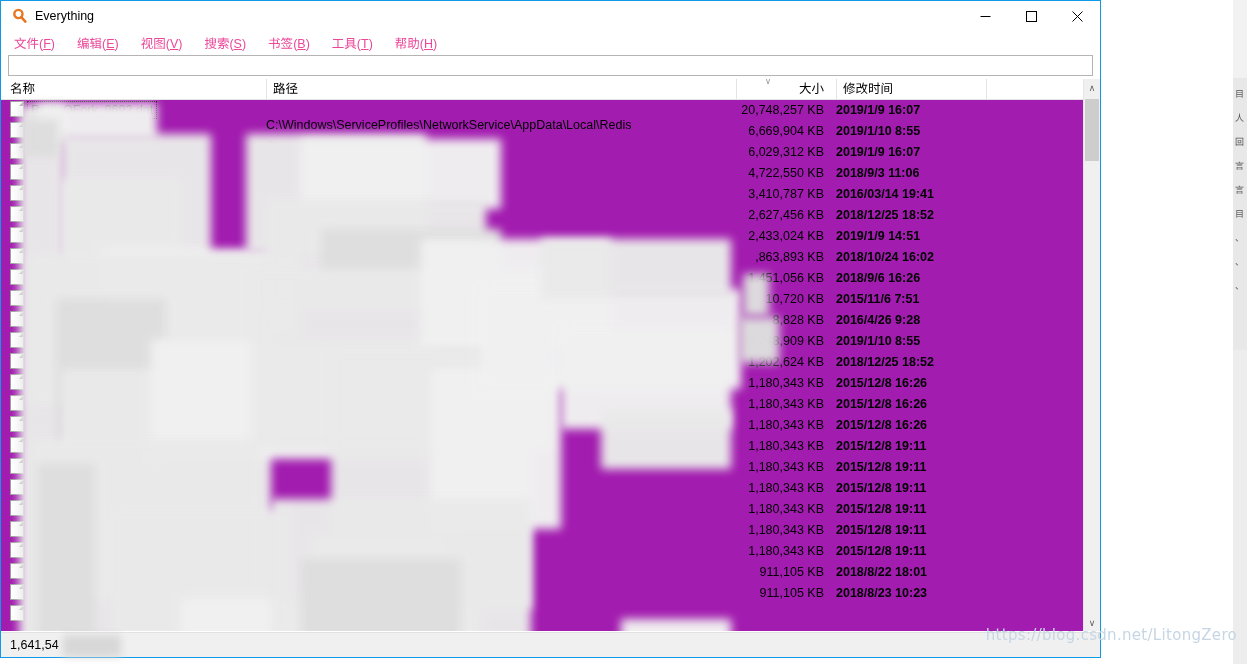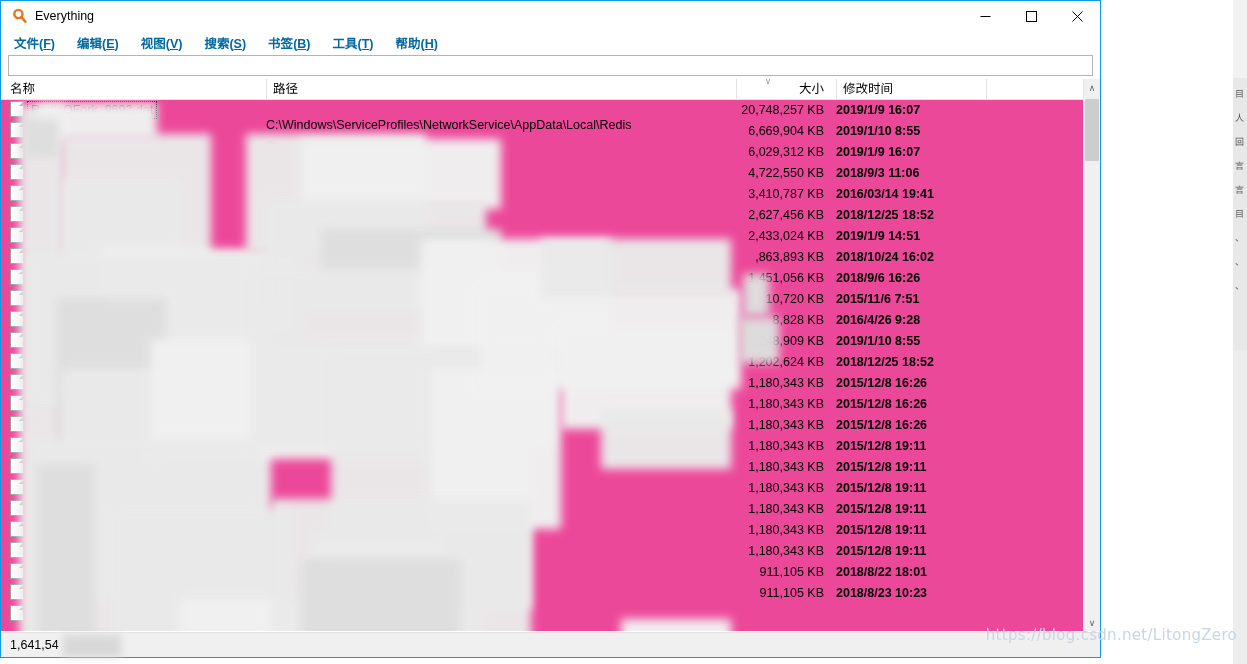--- a/index.html
+++ b/index.html
@@ -89,22 +89,21 @@
     display: flex;
     align-items: center;
     padding-left: 13px;
     background: #ffffff;
     font-size: 12.5px;
   }
   .menu-item {
     padding: 2px 9px 2px 0;
     margin-right: 13px;
     white-space: nowrap;
-    color: #0369a1;
-    font-weight: bold;
+    color: #ec4899;
   }
   .menu-item u { text-decoration: underline; }
 
   
   .searchbar-wrap {
     padding: 2px 7px 3px 7px;
   }
   .searchbox {
     height: 21px;
     border: 1px solid #b4b4b4;
@@ -122,21 +121,21 @@
     font-size: 12px;
     background: transparent;
   }
 
   
   .results {
     position: absolute;
     left: 0; right: 0;
     top: 78px;
     bottom: 26px;
-    background: #ec4899;
+    background: #a21caf;
     overflow: hidden;
   }
 
   
   .col-head {
     position: absolute;
     top: 0; left: 0;
     height: 21px;
     width: 100%;
     background: #ffffff;

